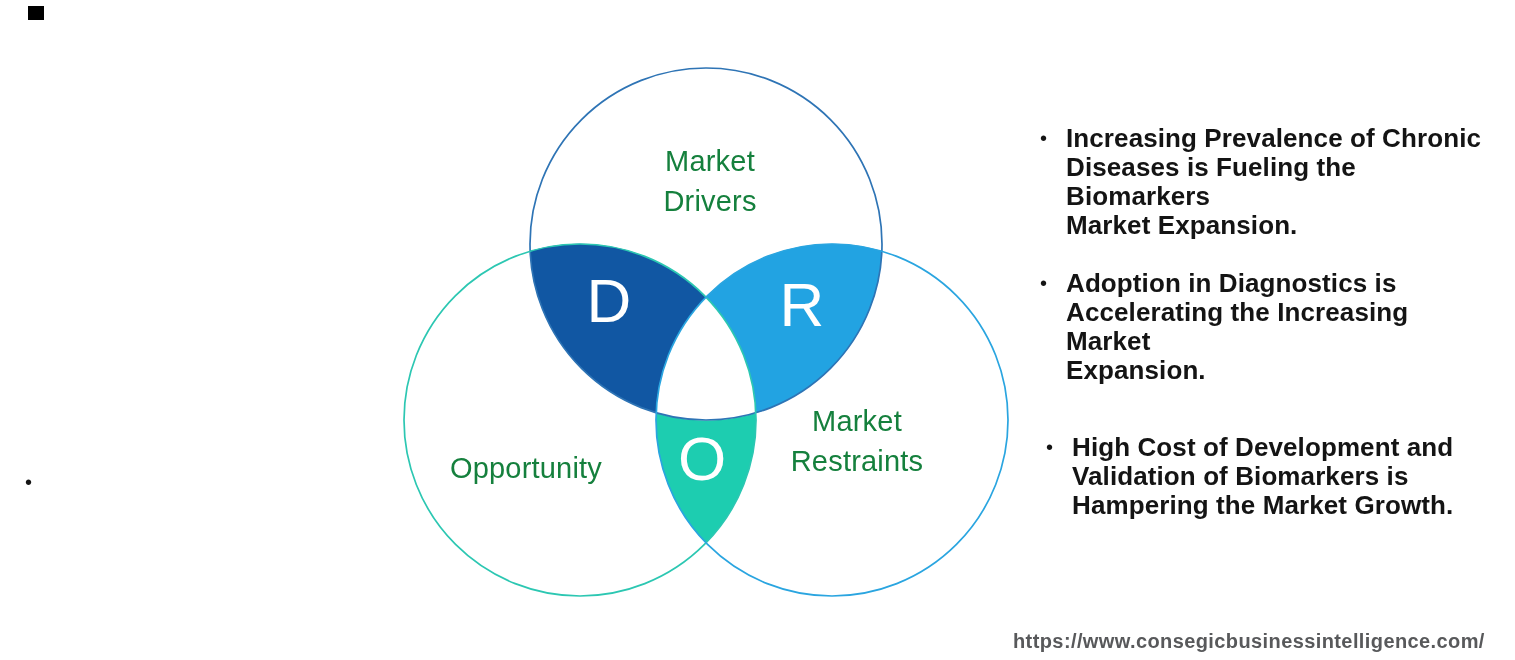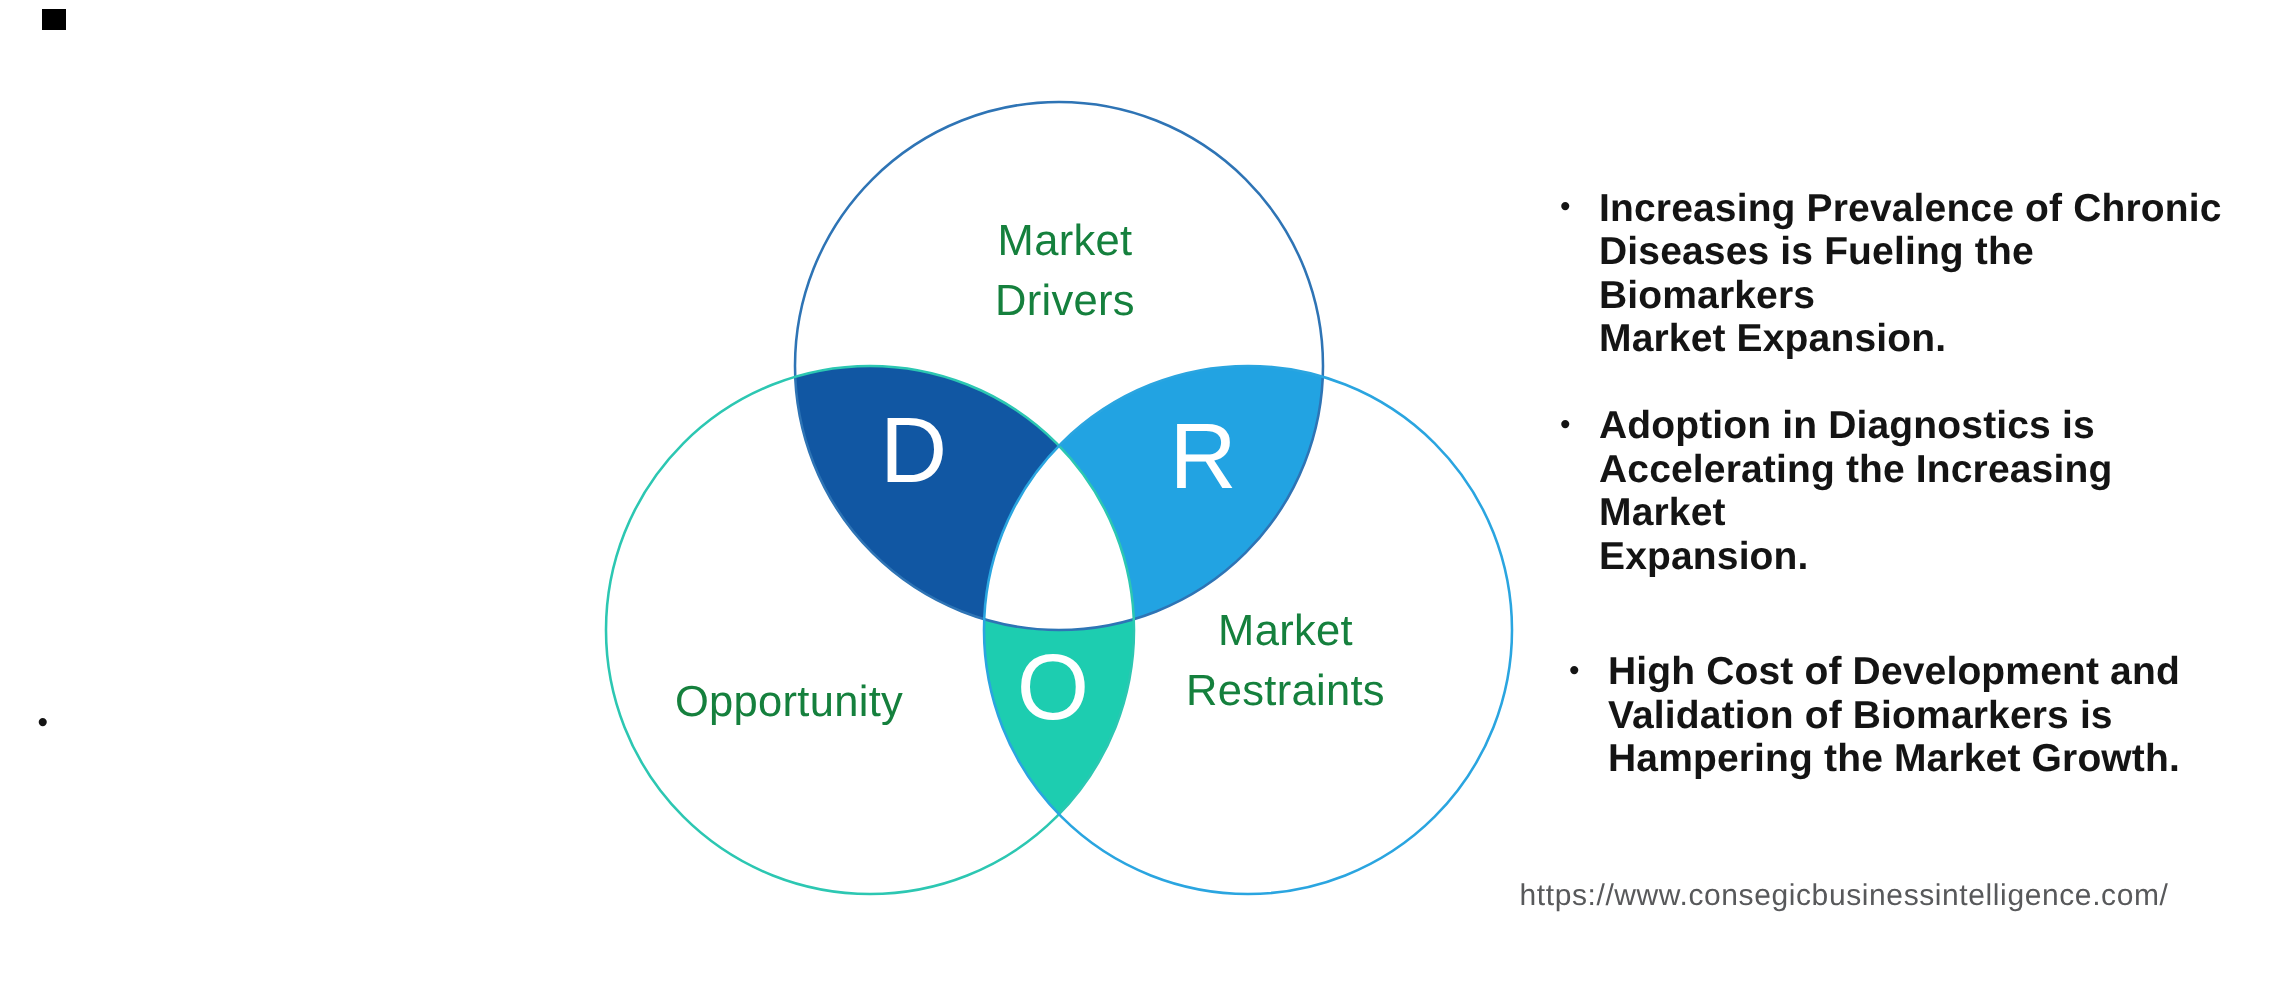--- a/index.html
+++ b/index.html
@@ -26,22 +26,22 @@
     flex:0 0 auto;font-size:20px;line-height:29px;color:#141414;width:10px;
   }
   .note-text{
     font-size:26px;line-height:29px;font-weight:600;color:#141414;
     white-space:pre-line;letter-spacing:.1px;
   }
   .left-notes{left:25px;top:468px;width:390px;}
   .right-notes-top{left:1040px;top:124px;width:450px;}
   .right-notes-middle{left:1046px;top:433px;width:450px;}
   .source-url{
-    position:absolute;left:1013px;top:584px;
-    font-size:20px;line-height:26px;color:#58595b;font-weight:400;letter-spacing:.4px;
+    position:absolute;left:1013px;top:628px;
+    font-size:20px;line-height:26px;color:#58595b;font-weight:700;letter-spacing:.4px;
   }
 </style>
 </head>
 <body>
 
 <div class="canvas">
 
   <div class="corner-square"></div>
 
   <svg class="venn-svg" width="1515" height="660" viewBox="0 0 1515 660">

